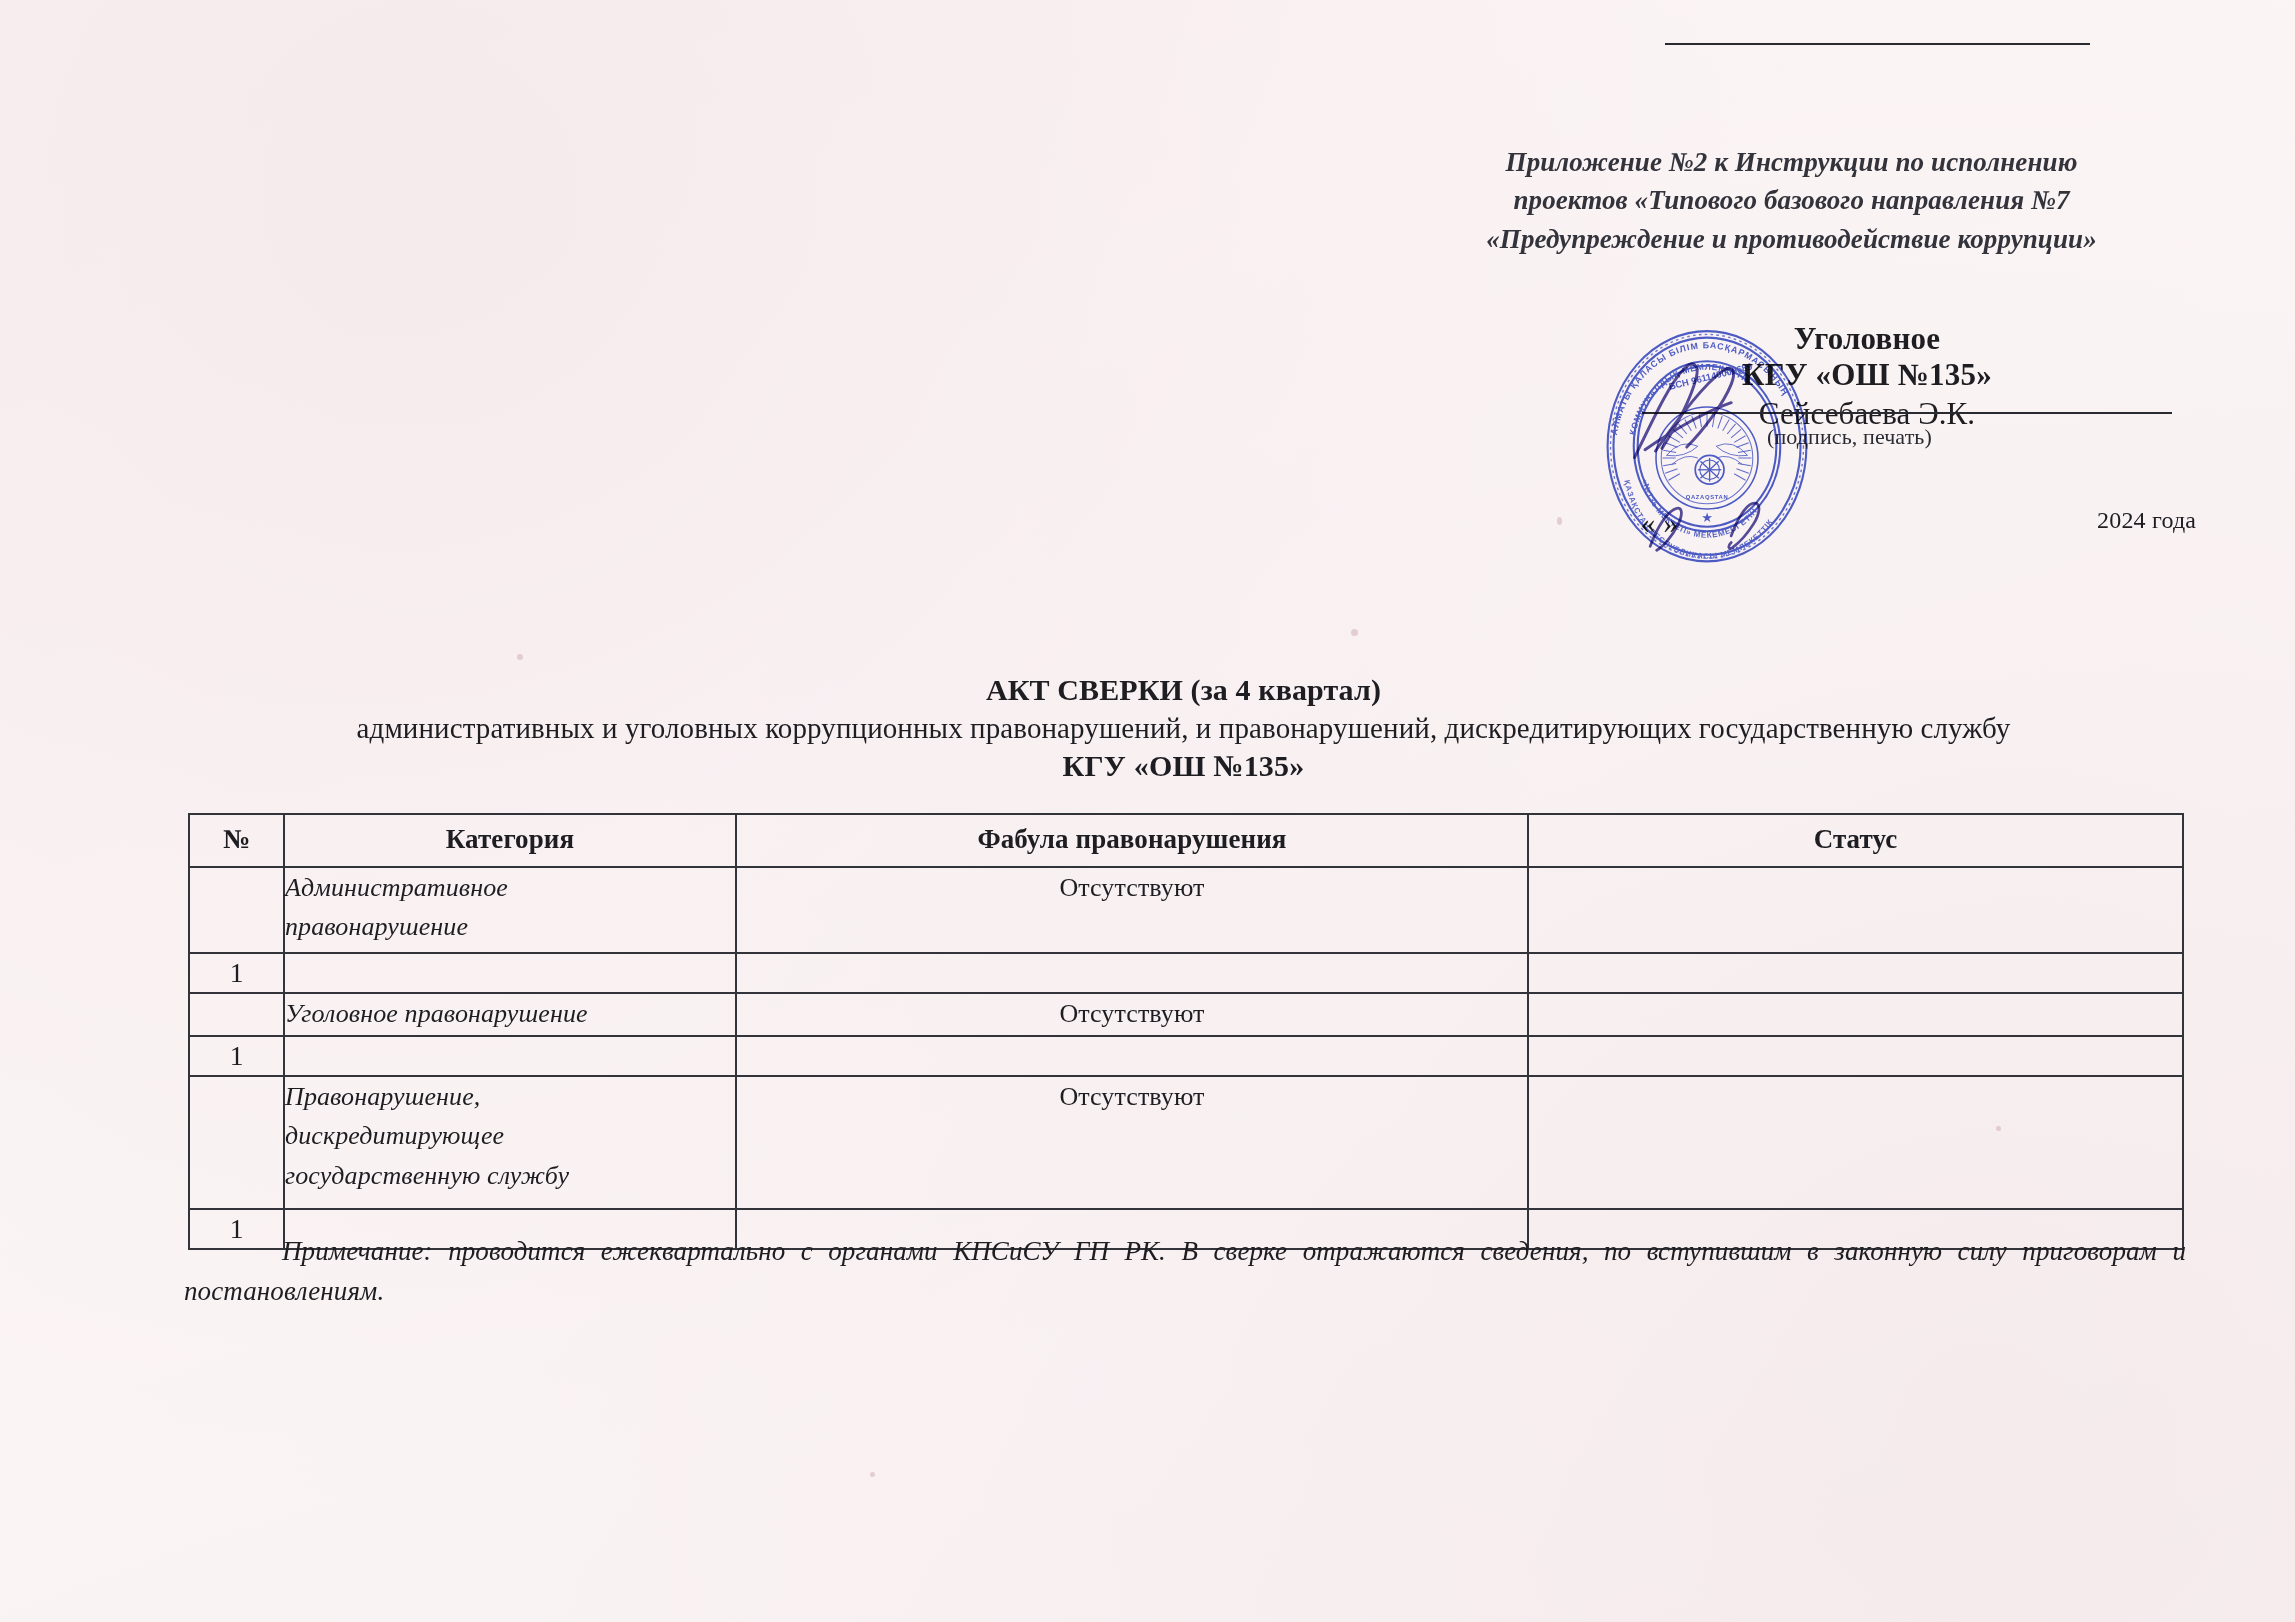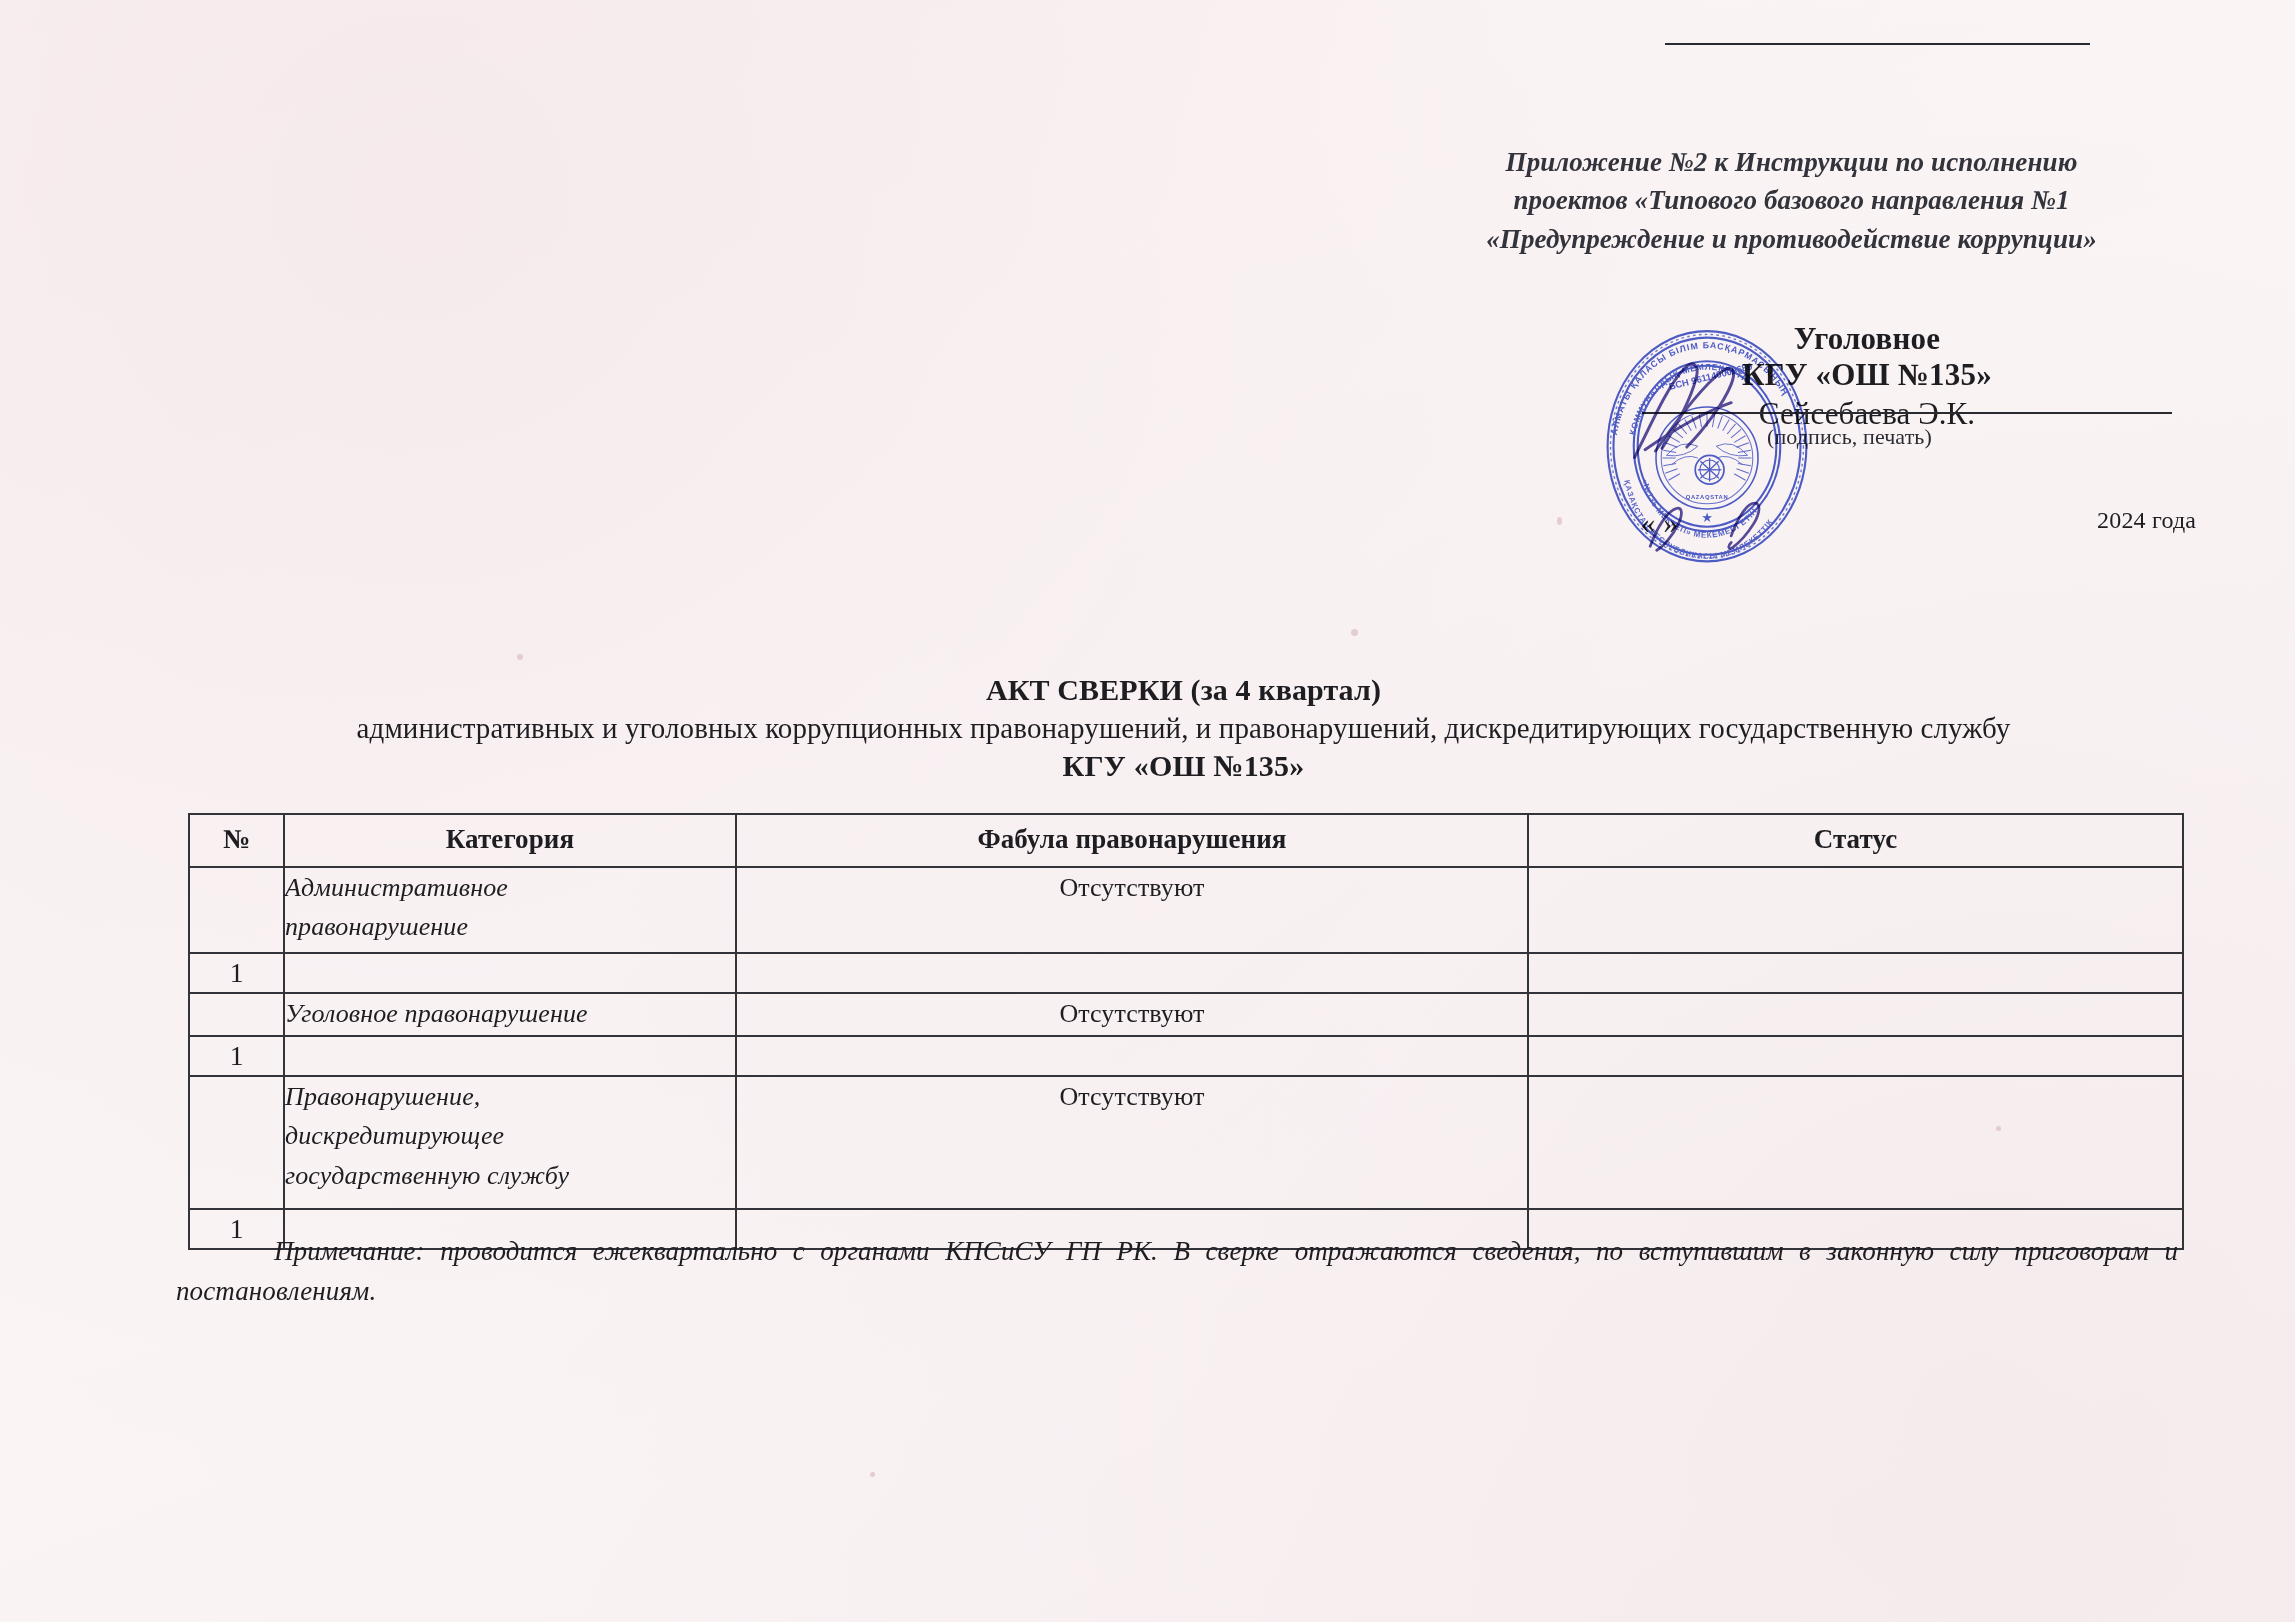--- a/index.html
+++ b/index.html
@@ -228,21 +228,21 @@
     vertical-align: middle;
     font-size: 27.5px;
   }
   .row-tall-2 .cat-cell, .row-tall-2 .fab-cell { height: 84px; margin-top: 42px; }
   .row-tall-1 .cat-cell, .row-tall-1 .fab-cell { height: 41px; }
   .row-tall-3 .cat-cell, .row-tall-3 .fab-cell { height: 131px; }
 
   
   .note {
     position: absolute;
-    left: 140px;
+    left: 148px;
     top: 1232px;
     width: 2002px;
     font-style: italic;
     font-size: 27px;
     line-height: 1.48;
     text-indent: 98px;
     text-align: justify;
     letter-spacing: 0.1px;
   }
 
@@ -263,21 +263,21 @@
   <div class="speck" style="left:517px;top:654px;width:5.9px;height:5.9px;"></div>
   <div class="speck" style="left:1351px;top:629px;width:7.2px;height:7.2px;"></div>
   <div class="speck" style="left:870px;top:1472px;width:5.2px;height:5.2px;"></div>
   <div class="speck" style="left:1996px;top:1126px;width:4.6px;height:4.6px;"></div>
   <div class="speck" style="left:1557px;top:517px;width:5.2px;height:7.9px;"></div>
 
   <div class="layer">
 
     <div class="appendix">
       <div>Приложение №2 к Инструкции по исполнению</div>
-      <div>проектов «Типового базового направления №1</div>
+      <div>проектов «Типового базового направления №7</div>
       <div>«Предупреждение и противодействие коррупции»</div>
     </div>
 
     <div class="sig-block">
       <div class="sig-role">Уголовное</div>
       <div class="sig-org">КГУ «ОШ №135»</div>
       <div class="sig-name">Сейсебаева Э.К.</div>
     </div>
     <div class="sig-rule"></div>
     <div class="sig-caption">(подпись, печать)</div>

